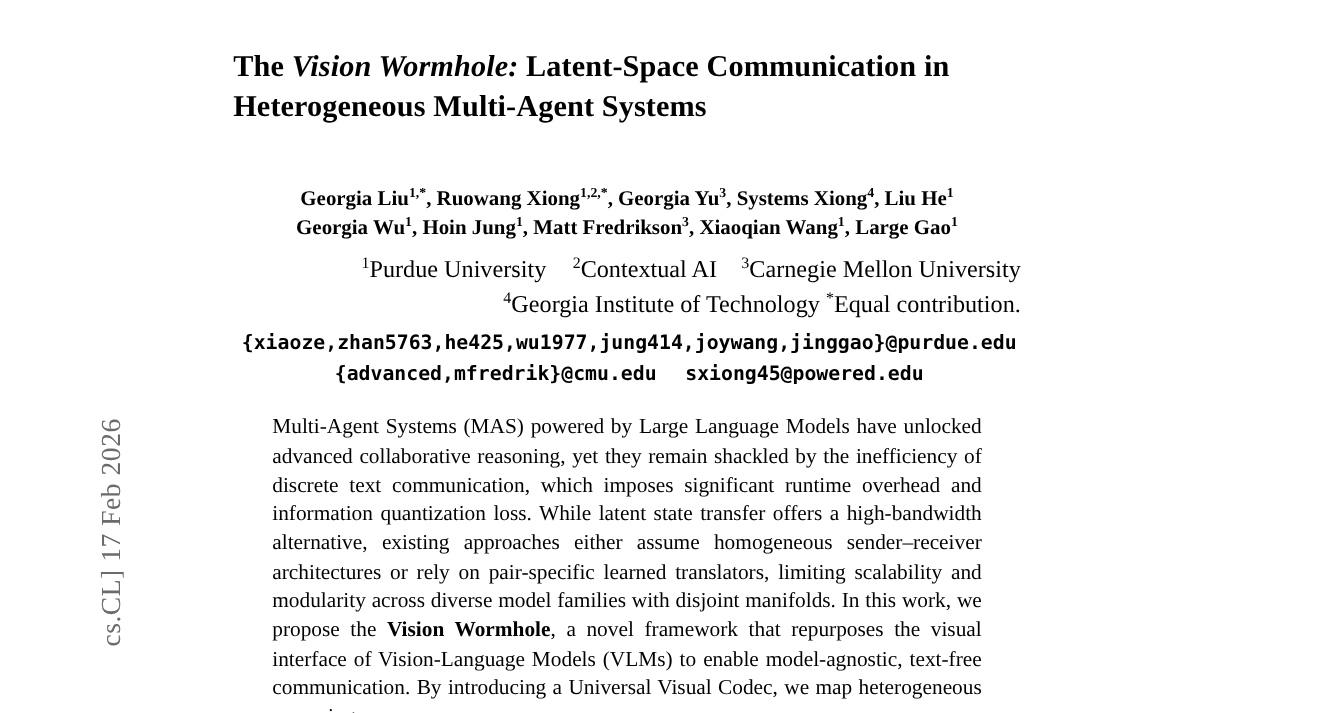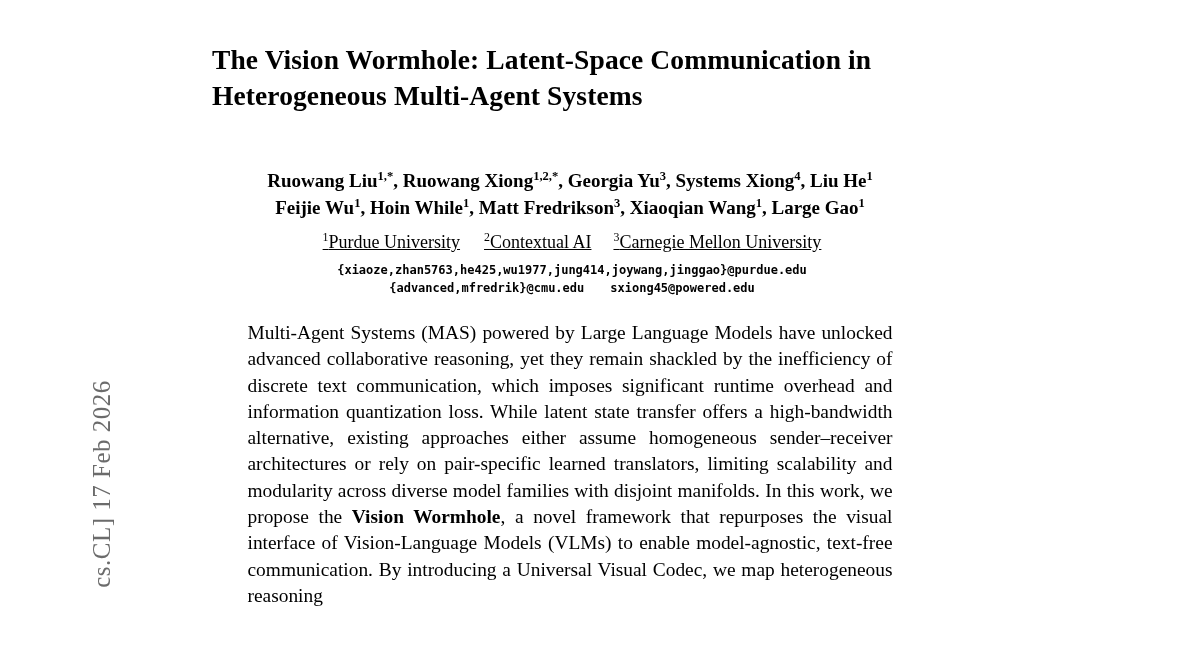--- a/index.html
+++ b/index.html
@@ -49,20 +49,21 @@
 
   .title {
     font-family: "Liberation Serif", serif;
     font-size: 27.5px;
     font-weight: bold;
     line-height: 1.32;
     letter-spacing: 0.1px;
     margin: 0;
   }
   .title .it {
+    font-style: italic;
     text-align: center;
   }
 
   .authors {
     margin-top: 52px;
     text-align: center;
     font-size: 19px;
     font-weight: bold;
     line-height: 1.45;
   }
@@ -71,44 +72,43 @@
   }
   sup {
     font-size: 0.66em;
     vertical-align: super;
     line-height: 0;
     font-weight: bold;
   }
 
   .affil {
     margin-top: 7px;
-    font-size: 18px;
+    font-size: 22px;
     font-weight: normal;
     line-height: 1.45;
-    text-align: center;
+    text-align: right;
     padding-left: 4px;
-    text-decoration: underline;
   }
   .affil .slot {
     white-space: nowrap;
   }
   .affil sup {
     font-weight: normal;
   }
   .affil-row {
     display: block;
   }
   .affil-gap-1 { margin-right: 24px; }
   .affil-gap-2 { margin-right: 22px; }
 
   .emails {
     margin-top: 6px;
     padding-left: 4px;
     font-family: "DejaVu Sans Mono", monospace;
-    font-size: 12px;
+    font-size: 18px;
     line-height: 1.55;
   }
   .emails .e2 span.gap { display: inline-block; width: 26px; }
 
   .abstract-head {
     margin-top: 52px;
     text-align: center;
     font-size: 21px;
     font-weight: bold;
   }
@@ -134,37 +134,41 @@
 <div class="page">
 
   <div class="arxiv-stamp">cs.CL]  17 Feb 2026</div>
 
   <div class="paper-col">
 
     <h1 class="title"><span>The </span><span class="it">Vision Wormhole:</span><span> Latent-Space Communication in Heterogeneous Multi-Agent Systems</span></h1>
 
     <div class="authors">
       <div class="line">
-        <span><span>Ruowang Liu</span><sup>1,*</sup></span>,
+        <span><span>Georgia Liu</span><sup>1,*</sup></span>,
         <span><span>Ruowang Xiong</span><sup>1,2,*</sup></span>,
         <span><span>Georgia Yu</span><sup>3</sup></span>,
         <span><span>Systems Xiong</span><sup>4</sup></span>,
         <span><span>Liu He</span><sup>1</sup></span>
       </div>
       <div class="line">
-        <span><span>Feijie Wu</span><sup>1</sup></span>,
-        <span><span>Hoin While</span><sup>1</sup></span>,
+        <span><span>Georgia Wu</span><sup>1</sup></span>,
+        <span><span>Hoin Jung</span><sup>1</sup></span>,
         <span><span>Matt Fredrikson</span><sup>3</sup></span>,
         <span><span>Xiaoqian Wang</span><sup>1</sup></span>,
         <span><span>Large Gao</span><sup>1</sup></span>
       </div>
 
       <div class="affil">
         <div class="affil-row">
           <span class="slot affil-gap-1"><sup>1</sup><span>Purdue University</span></span><span class="slot affil-gap-2"><sup>2</sup><span>Contextual AI</span></span><span class="slot"><sup>3</sup><span>Carnegie Mellon University</span></span>
+        </div>
+        <div class="affil-row">
+          <span class="slot"><sup>4</sup><span>Georgia Institute of Technology</span></span>
+          <span class="slot"><sup>*</sup><span>Equal contribution.</span></span>
         </div>
       </div>
 
       <div class="emails">
         <div class="e1">{xiaoze,zhan5763,he425,wu1977,jung414,joywang,jinggao}@purdue.edu</div>
         <div class="e2"><span>{advanced,mfredrik}@cmu.edu</span><span class="gap"></span><span>sxiong45@powered.edu</span></div>
       </div>
     </div>
 
 

